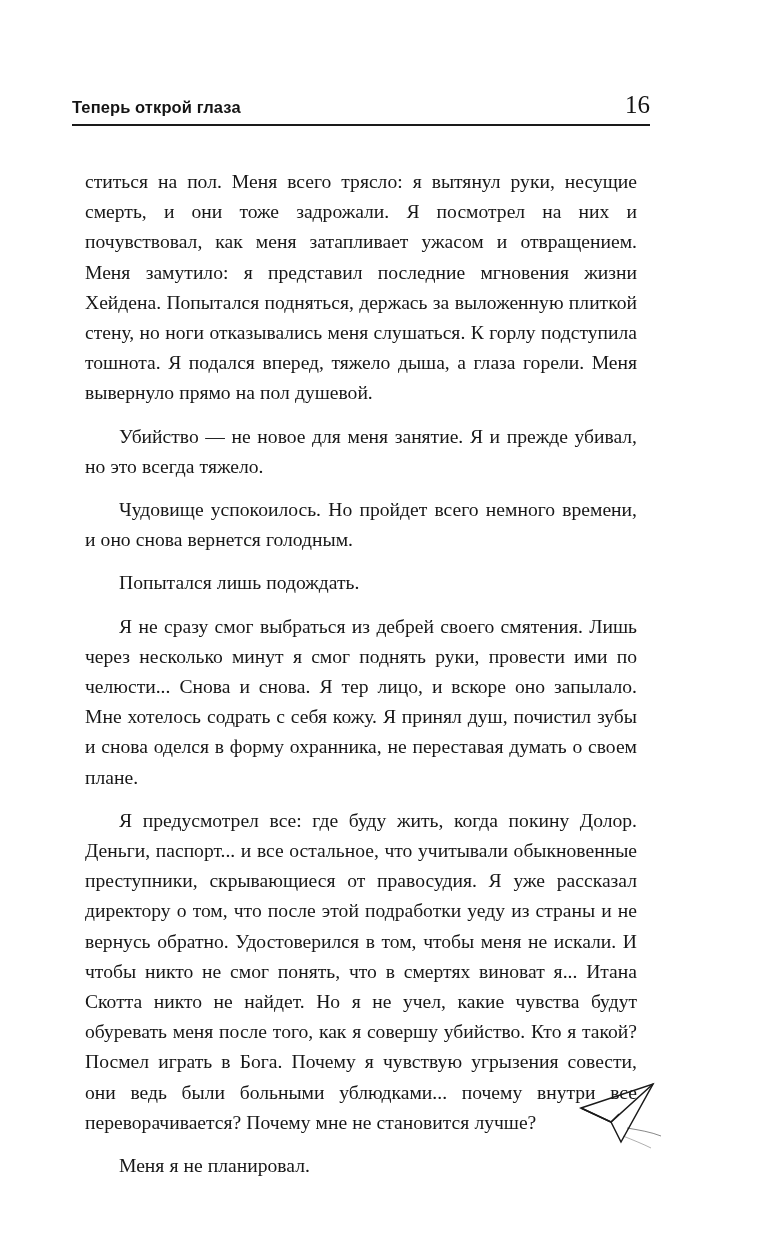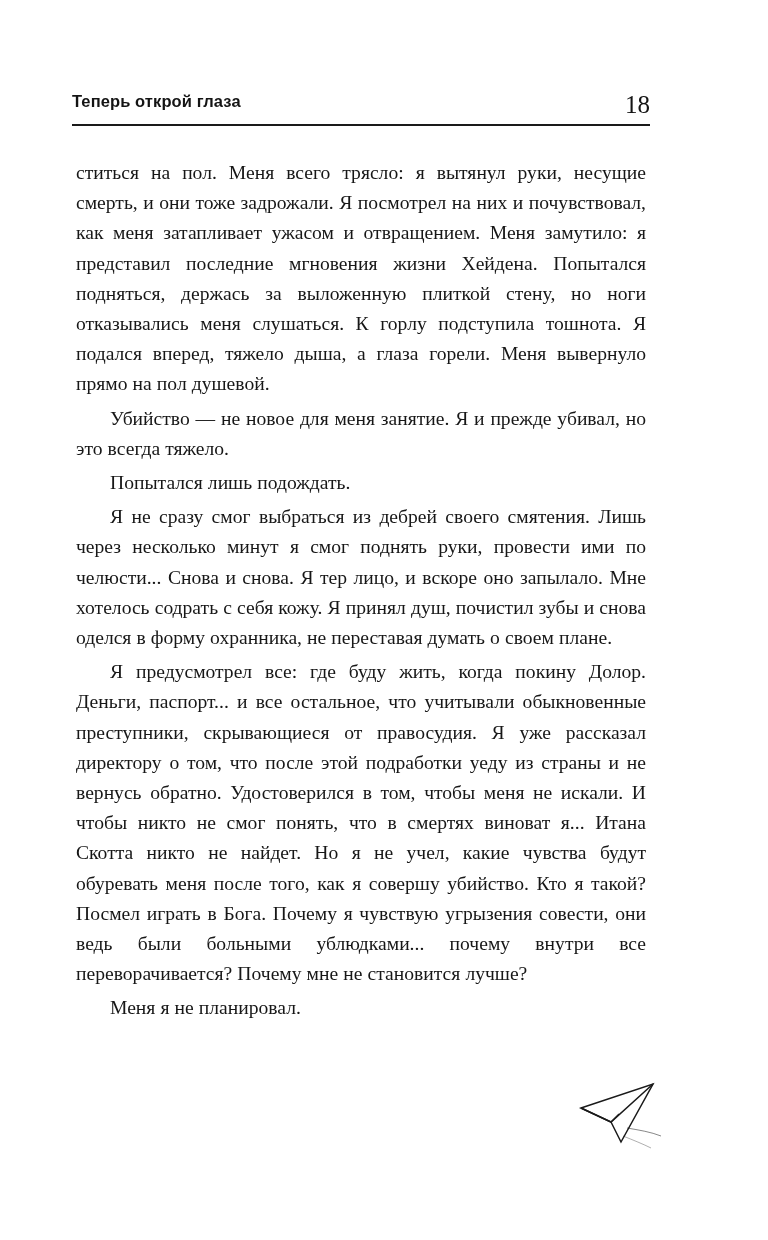--- a/index.html
+++ b/index.html
@@ -25,21 +25,21 @@
     box-sizing: border-box;
   }
 
   
   .header {
     position: absolute;
     left: 72px;
     top: 92px;
     width: 578px;
     display: flex;
-    align-items: flex-start;
+    align-items: flex-end;
     justify-content: space-between;
   }
   .header-title {
     font-size: 16.5px;
     font-weight: 700;
     letter-spacing: 0.1px;
     color: #141414;
     font-family: "Liberation Sans", sans-serif;
   }
   .header-pagenum {
@@ -59,21 +59,21 @@
   }
 
   
   .body-text {
     position: absolute;
     left: 72px;
     top: 154px;
     width: 578px;
   }
   .para {
-    margin: 4px;
+    margin: 13px;
     font-size: 19.6px;
     line-height: 30.2px;
     text-align: justify;
     text-justify: inter-word;
     text-indent: 34px;
     color: #171717;
     hyphens: manual;
     word-spacing: 0.2px;
   }
   .para.first {
@@ -92,27 +92,28 @@
     display: block;
   }
 </style>
 </head>
 <body>
 
 <div class="page">
 
   <div class="header">
     <div class="header-title">Теперь открой глаза</div>
-    <div class="header-pagenum">18</div>
+    <div class="header-pagenum">16</div>
   </div>
   <div class="header-rule"></div>
 
   <div class="body-text">
     <p class="para first">ститься на пол. Меня всего трясло: я вытянул руки, несущие смерть, и они тоже задрожали. Я посмотрел на них и почувствовал, как меня затапливает ужасом и отвращением. Меня замутило: я представил последние мгновения жизни Хейдена. Попытался подняться, держась за выложенную плиткой стену, но ноги отказывались меня слушаться. К горлу подступила тошнота. Я подался вперед, тяжело дыша, а глаза горели. Меня вывернуло прямо на пол душевой.</p>
     <p class="para">Убийство — не новое для меня занятие. Я и прежде убивал, но это всегда тяжело.</p>
+    <p class="para">Чудовище успокоилось. Но пройдет всего немного времени, и оно снова вернется голодным.</p>
     <p class="para">Попытался лишь подождать.</p>
     <p class="para">Я не сразу смог выбраться из дебрей своего смятения. Лишь через несколько минут я смог поднять руки, провести ими по челюсти... Снова и снова. Я тер лицо, и вскоре оно запылало. Мне хотелось содрать с себя кожу. Я принял душ, почистил зубы и снова оделся в форму охранника, не переставая думать о своем плане.</p>
     <p class="para">Я предусмотрел все: где буду жить, когда покину Долор. Деньги, паспорт... и все остальное, что учитывали обыкновенные преступники, скрывающиеся от правосудия. Я уже рассказал директору о том, что после этой подработки уеду из страны и не вернусь обратно. Удостоверился в том, чтобы меня не искали. И чтобы никто не смог понять, что в смертях виноват я... Итана Скотта никто не найдет. Но я не учел, какие чувства будут обуревать меня после того, как я совершу убийство. Кто я такой? Посмел играть в Бога. Почему я чувствую угрызения совести, они ведь были больными ублюдками... почему внутри все переворачивается? Почему мне не становится лучше?</p>
     <p class="para">Меня я не планировал.</p>
   </div>
 
   <div class="plane">
     <svg width="115" height="80" viewBox="0 0 115 80" fill="none" xmlns="http://www.w3.org/2000/svg">
       <path d="M6 30 L78 6 L46 64 L36 44 Z" stroke="#1a1a1a" stroke-width="1.5" fill="none"></path>
       <path d="M6 30 L36 44 L78 6" stroke="#1a1a1a" stroke-width="1.5" fill="none"></path>

